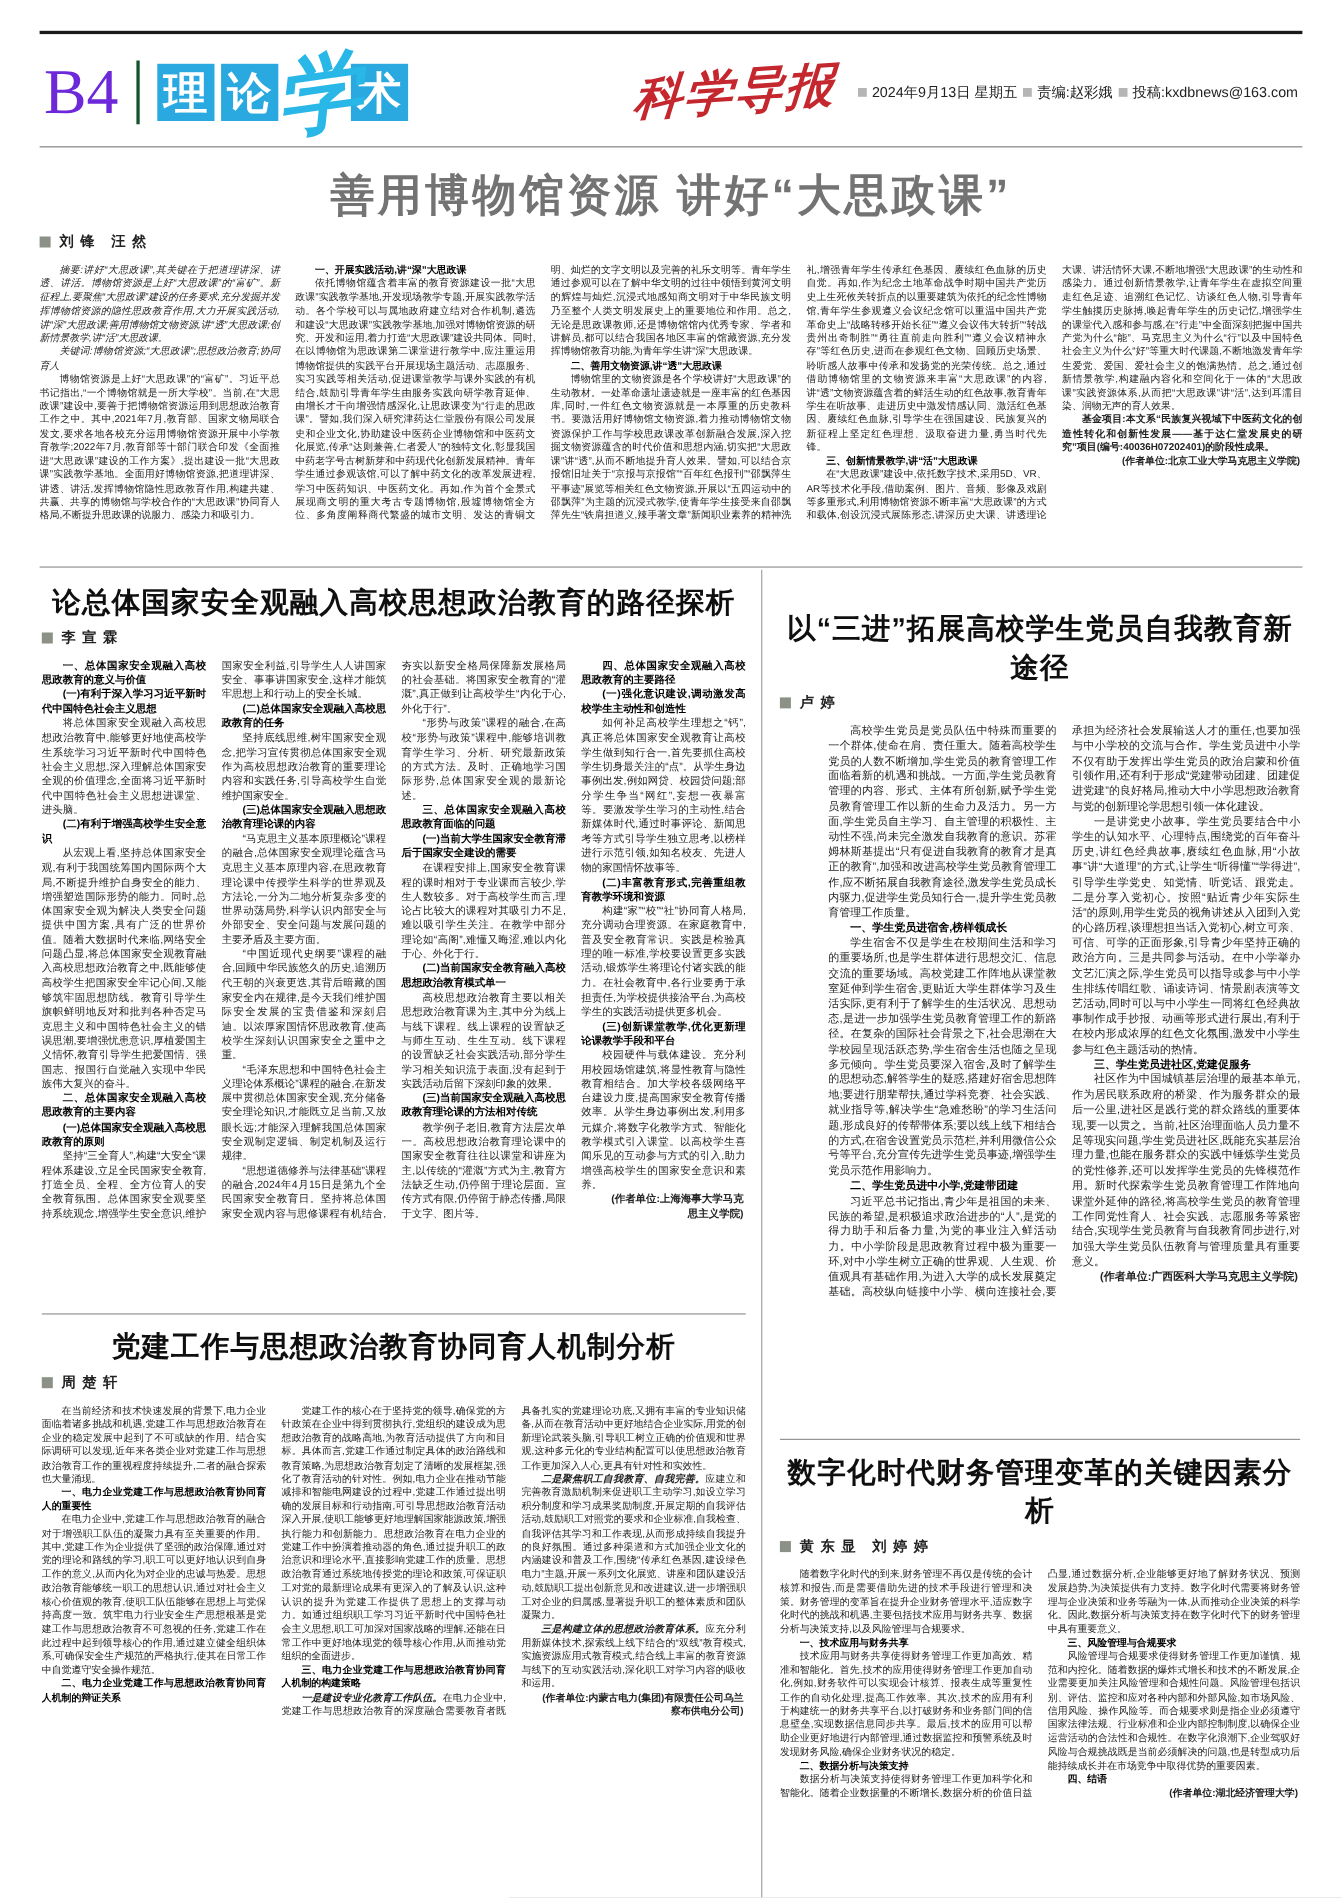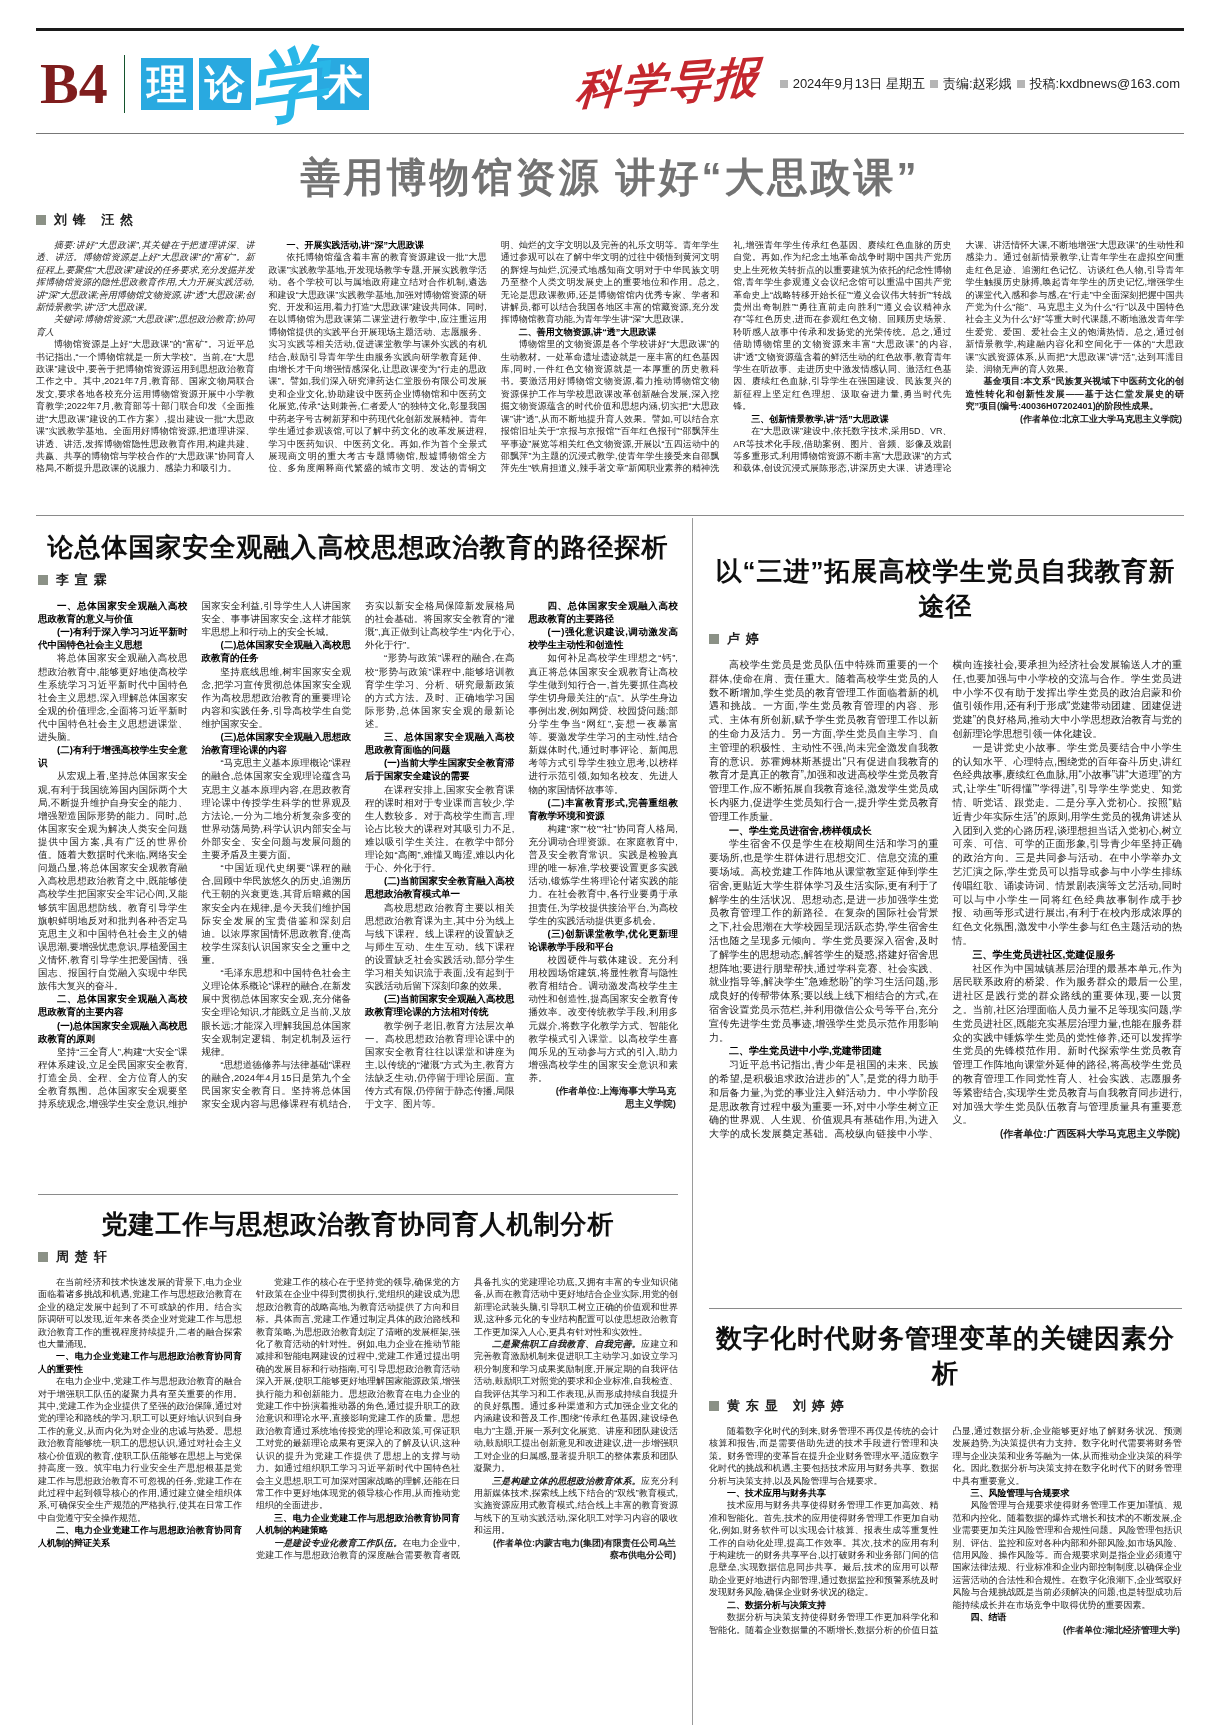--- a/index.html
+++ b/index.html
@@ -3,22 +3,22 @@
 <meta charset="utf-8">
 <style>
   html,body{margin:0;padding:0;background:#d9d9d6;}
   .sheet{width:1220px;height:1725px;background:#ffffff;margin:0 auto;position:relative;
          font-family:"Liberation Sans","DejaVu Sans",sans-serif;color:#1d1d1d;overflow:hidden;}
   .inner{padding:0 36px;}
   .top-rule{border-top:3px solid #1a1a1a;margin:28px 36px 0;}
   
   .masthead-row{display:flex;justify-content:space-between;align-items:center;padding:10px 40px 6px;height:86px;}
   .left-brand{display:flex;align-items:center;gap:16px;}
-  .page-no{font-family:"Liberation Serif","DejaVu Serif",serif;font-size:58px;font-weight:bold;color:#7f1d1d;
-           line-height:1;padding-right:16px;border-right:1px solid #14532d;}
+  .page-no{font-family:"Liberation Serif","DejaVu Serif",serif;font-size:58px;font-weight:normal;color:#6d28d9;
+           line-height:1;padding-right:16px;border-right:3px solid #14532d;}
   .logo{display:flex;align-items:center;}
   .tile{display:inline-flex;align-items:center;justify-content:center;width:52px;height:52px;margin-right:6px;
         background:#29a9e0;color:#fff;font-size:40px;font-weight:bold;font-family:"Liberation Serif","DejaVu Serif",serif;}
   .tile-art{background:transparent;color:#29b7e8;font-size:78px;font-style:italic;width:66px;height:66px;
             transform:rotate(-8deg);margin:0 -4px 0 -2px;position:relative;top:2px;font-weight:bold;}
   .right-brand{display:flex;align-items:center;gap:20px;}
   .masthead{font-family:"Liberation Serif","DejaVu Serif",serif;font-style:italic;font-weight:bold;
             color:#c4272e;font-size:44px;transform:rotate(-4deg) skewX(-8deg);letter-spacing:2px;line-height:1;}
   .pub-info{display:flex;gap:5px;font-size:13px;color:#222;}
   .info-line{display:flex;align-items:center;gap:5px;white-space:nowrap;}
@@ -39,21 +39,21 @@
   .blk-affil{font-weight:bold;text-align:right;padding-right:2px;}
   .lead{font-weight:bold;font-style:italic;}
   .a1-body{column-count:5;height:268px;margin-top:2px;}
   .rule{border-top:1px solid #8a8a8a;margin:8px 36px 0;}
   
   .band{display:flex;align-items:stretch;padding:0 36px;margin-top:2px;}
   .col-left{width:656px;padding:0 14px 0 2px;box-sizing:border-box;}
   .col-right{flex:1;border-left:1px solid #9a9a9a;padding:0 2px 0 16px;box-sizing:border-box;}
   .a2-body{column-count:4;height:585px;font-size:9.5px;}
   .art3{padding-top:24px;}
-  .a3-body{column-count:2;height:640px;font-size:10px;}
+  .a3-body{column-count:2;height:640px;font-size:10px;margin-left:44px;}
   .a4-body{column-count:3;height:455px;}
   .a5-body{column-count:2;height:335px;}
   .rule-mid{border-top:1px solid #8a8a8a;margin:10px 0 2px;}
 </style>
 </head>
 <body>
 
 <div class="sheet">
   <div class="top-rule"></div>
 
@@ -135,21 +135,21 @@
             <p class="blk-sub">(二)当前国家安全教育融入高校思想政治教育模式单一</p>
             <p class="blk-p">高校思想政治教育主要以相关思想政治教育课为主,其中分为线上与线下课程。线上课程的设置缺乏与师生互动、生生互动。线下课程的设置缺乏社会实践活动,部分学生学习相关知识流于表面,没有起到于实践活动后留下深刻印象的效果。</p>
             <p class="blk-sub">(三)当前国家安全观融入高校思政教育理论课的方法相对传统</p>
             <p class="blk-p">教学例子老旧,教育方法层次单一。高校思想政治教育理论课中的国家安全教育往往以课堂和讲座为主,以传统的“灌溉”方式为主,教育方法缺乏生动,仍停留于理论层面。宣传方式有限,仍停留于静态传播,局限于文字、图片等。</p>
             <p class="blk-h">四、总体国家安全观融入高校思政教育的主要路径</p>
             <p class="blk-sub">(一)强化意识建设,调动激发高校学生主动性和创造性</p>
             <p class="blk-p">如何补足高校学生理想之“钙”,真正将总体国家安全观教育让高校学生做到知行合一,首先要抓住高校学生切身最关注的“点”。从学生身边事例出发,例如网贷、校园贷问题;部分学生争当“网红”,妄想一夜暴富等。要激发学生学习的主动性,结合新媒体时代,通过时事评论、新闻思考等方式引导学生独立思考,以榜样进行示范引领,如知名校友、先进人物的家国情怀故事等。</p>
             <p class="blk-sub">(二)丰富教育形式,完善重组教育教学环境和资源</p>
             <p class="blk-p">构建“家”“校”“社”协同育人格局,充分调动合理资源。在家庭教育中,普及安全教育常识。实践是检验真理的唯一标准,学校要设置更多实践活动,锻炼学生将理论付诸实践的能力。在社会教育中,各行业要勇于承担责任,为学校提供接洽平台,为高校学生的实践活动提供更多机会。</p>
             <p class="blk-sub">(三)创新课堂教学,优化更新理论课教学手段和平台</p>
-            <p class="blk-p">校园硬件与载体建设。充分利用校园场馆建筑,将显性教育与隐性教育相结合。调动激发高校学生主动性和创造性,提高国家安全教育传播效率。改变传统教学手段,利用多元媒介,将数字化教学方式、智能化教学模式引入课堂。以高校学生喜闻乐见的互动参与方式的引入,助力增强高校学生的国家安全意识和素养。</p>
+            <p class="blk-p">校园硬件与载体建设。充分利用校园场馆建筑,将显性教育与隐性教育相结合。加大学校各级网络平台建设力度,提高国家安全教育传播效率。从学生身边事例出发,利用多元媒介,将数字化教学方式、智能化教学模式引入课堂。以高校学生喜闻乐见的互动参与方式的引入,助力增强高校学生的国家安全意识和素养。</p>
             <p class="blk-affil">(作者单位:上海海事大学马克思主义学院)</p>
           </div>
       </section>
       <div class="rule-mid"></div>
       <section class="art">
         <h2>党建工作与思想政治教育协同育人机制分析</h2>
         <div class="byline"><span class="bsq"></span><span class="bname">周楚轩</span></div>
         <div class="body a4-body">
             <p class="blk-p">在当前经济和技术快速发展的背景下,电力企业面临着诸多挑战和机遇,党建工作与思想政治教育在企业的稳定发展中起到了不可或缺的作用。结合实际调研可以发现,近年来各类企业对党建工作与思想政治教育工作的重视程度持续提升,二者的融合探索也大量涌现。</p>
             <p class="blk-h">一、电力企业党建工作与思想政治教育协同育人的重要性</p>

